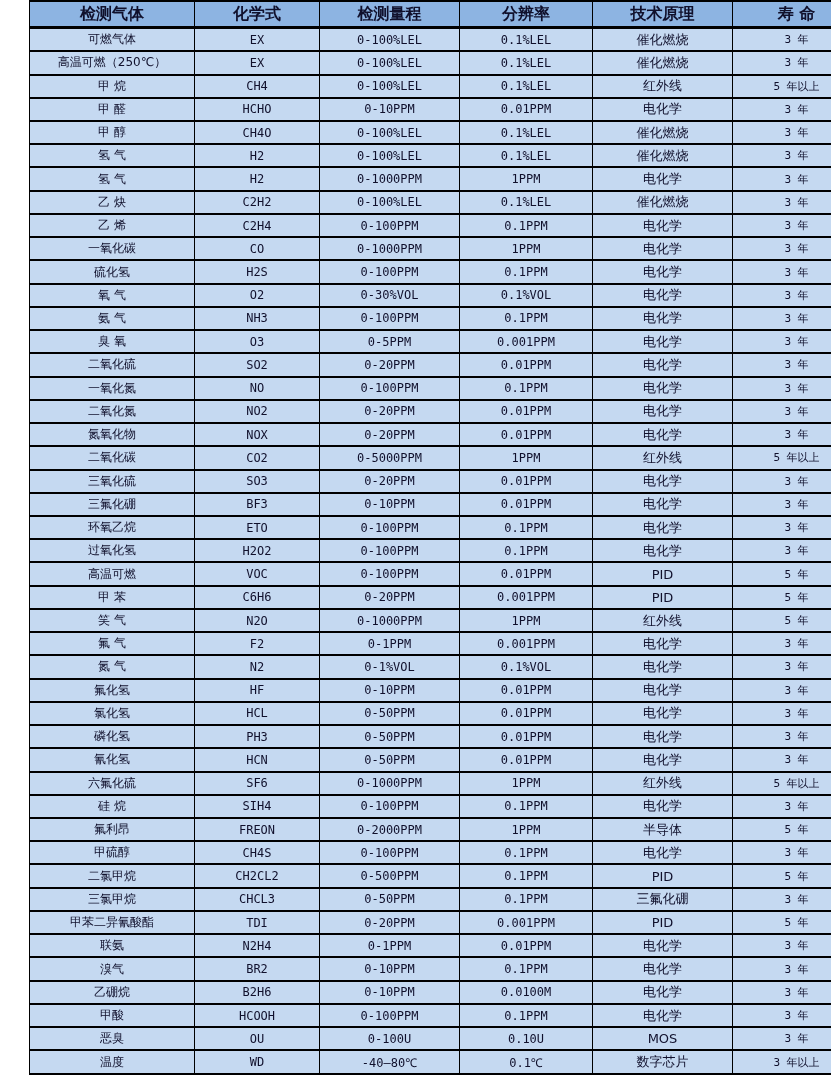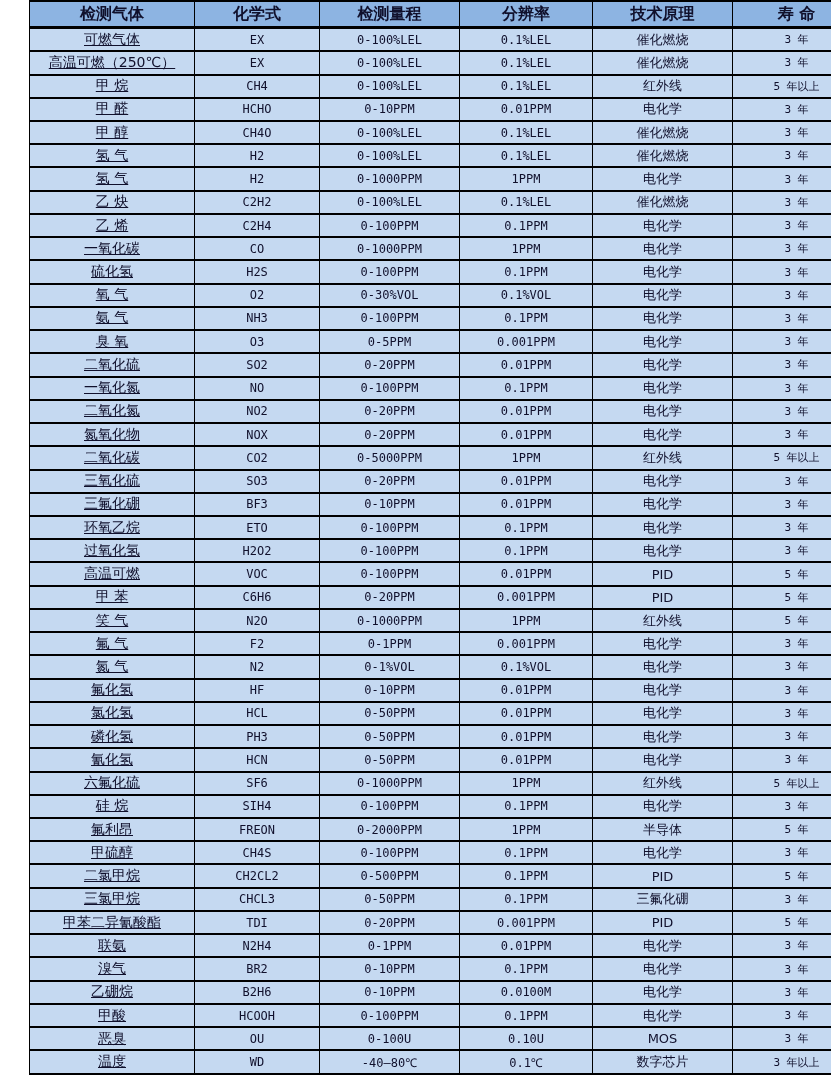--- a/index.html
+++ b/index.html
@@ -37,23 +37,22 @@
     font-size: 16px;
     height: 24px;
     border-bottom: 3px solid #000;
   }
   .spec-table td {
     background: #c5d9f1;
     font-size: 12px;
     height: 19px;
   }
   .spec-table td.col-gas {
-    font-size: 14px;
+    font-size: 12px;
     font-family: "DejaVu Sans", "Liberation Sans", sans-serif;
-    text-decoration: underline;
   }
   .spec-table td.col-principle {
     font-size: 13px;
     font-family: "DejaVu Sans", "Liberation Sans", sans-serif;
   }
   .spec-table td.col-life {
     font-size: 11px;
   }
 </style>
 </head>

